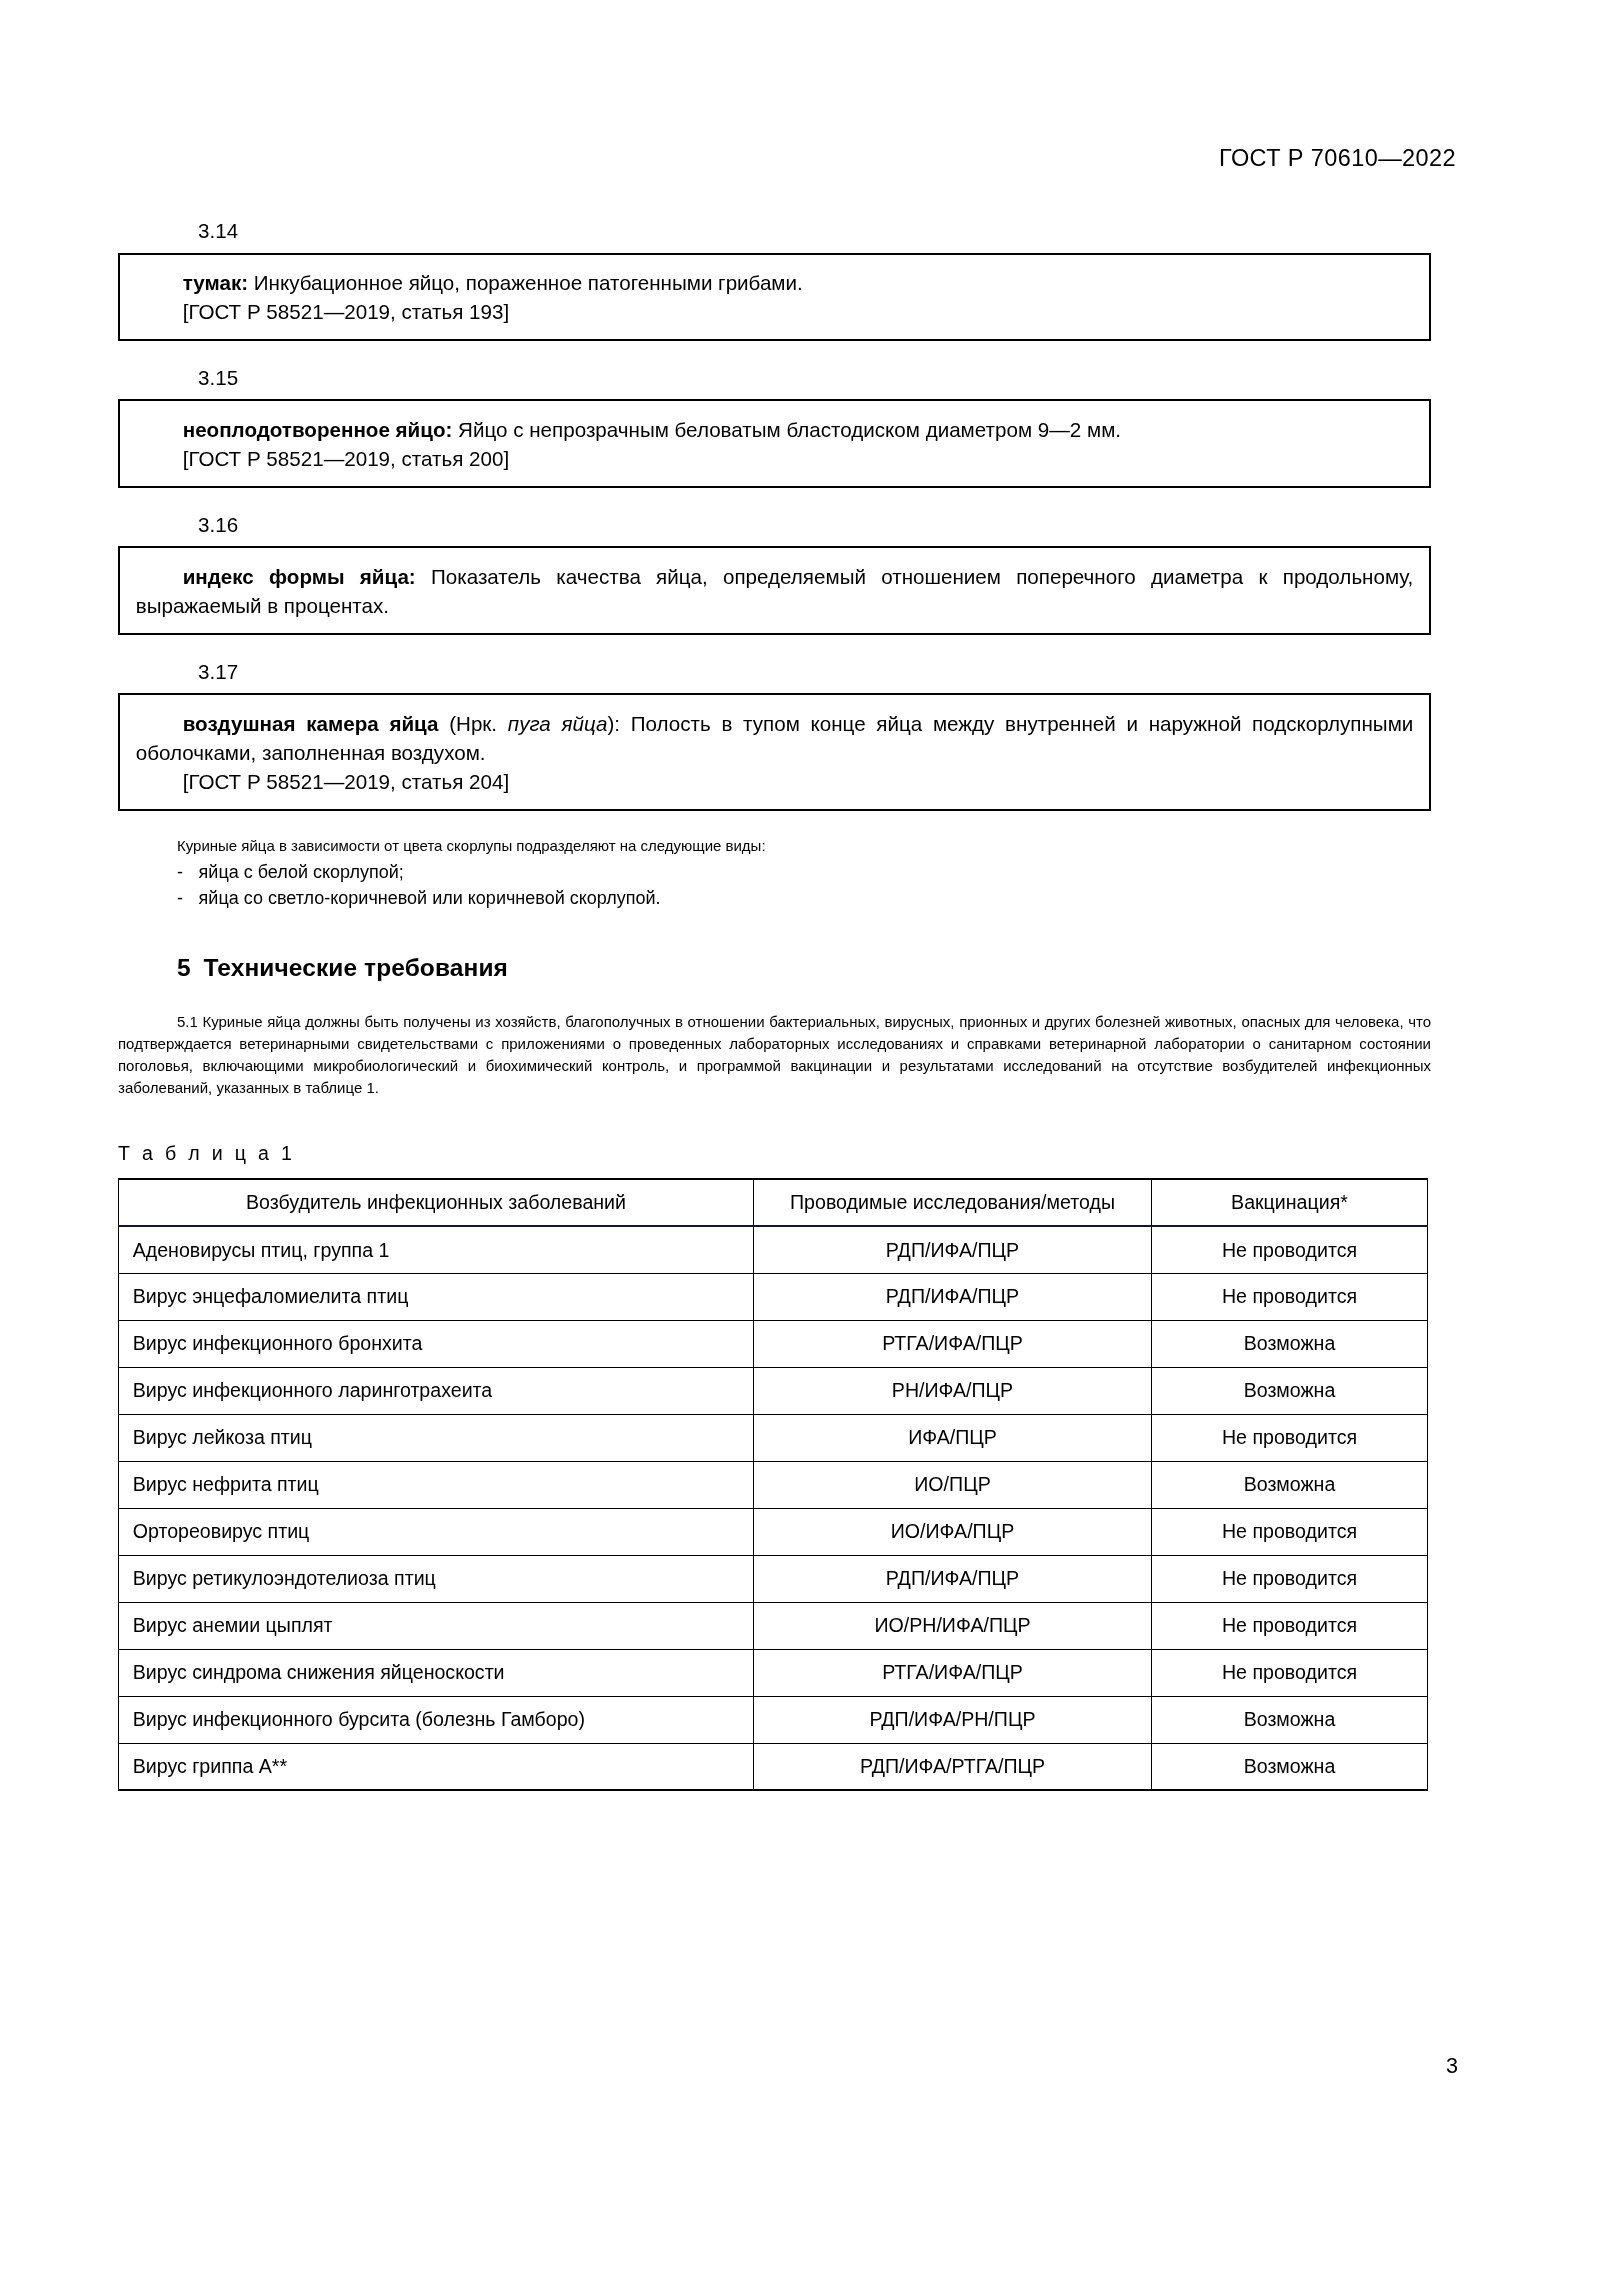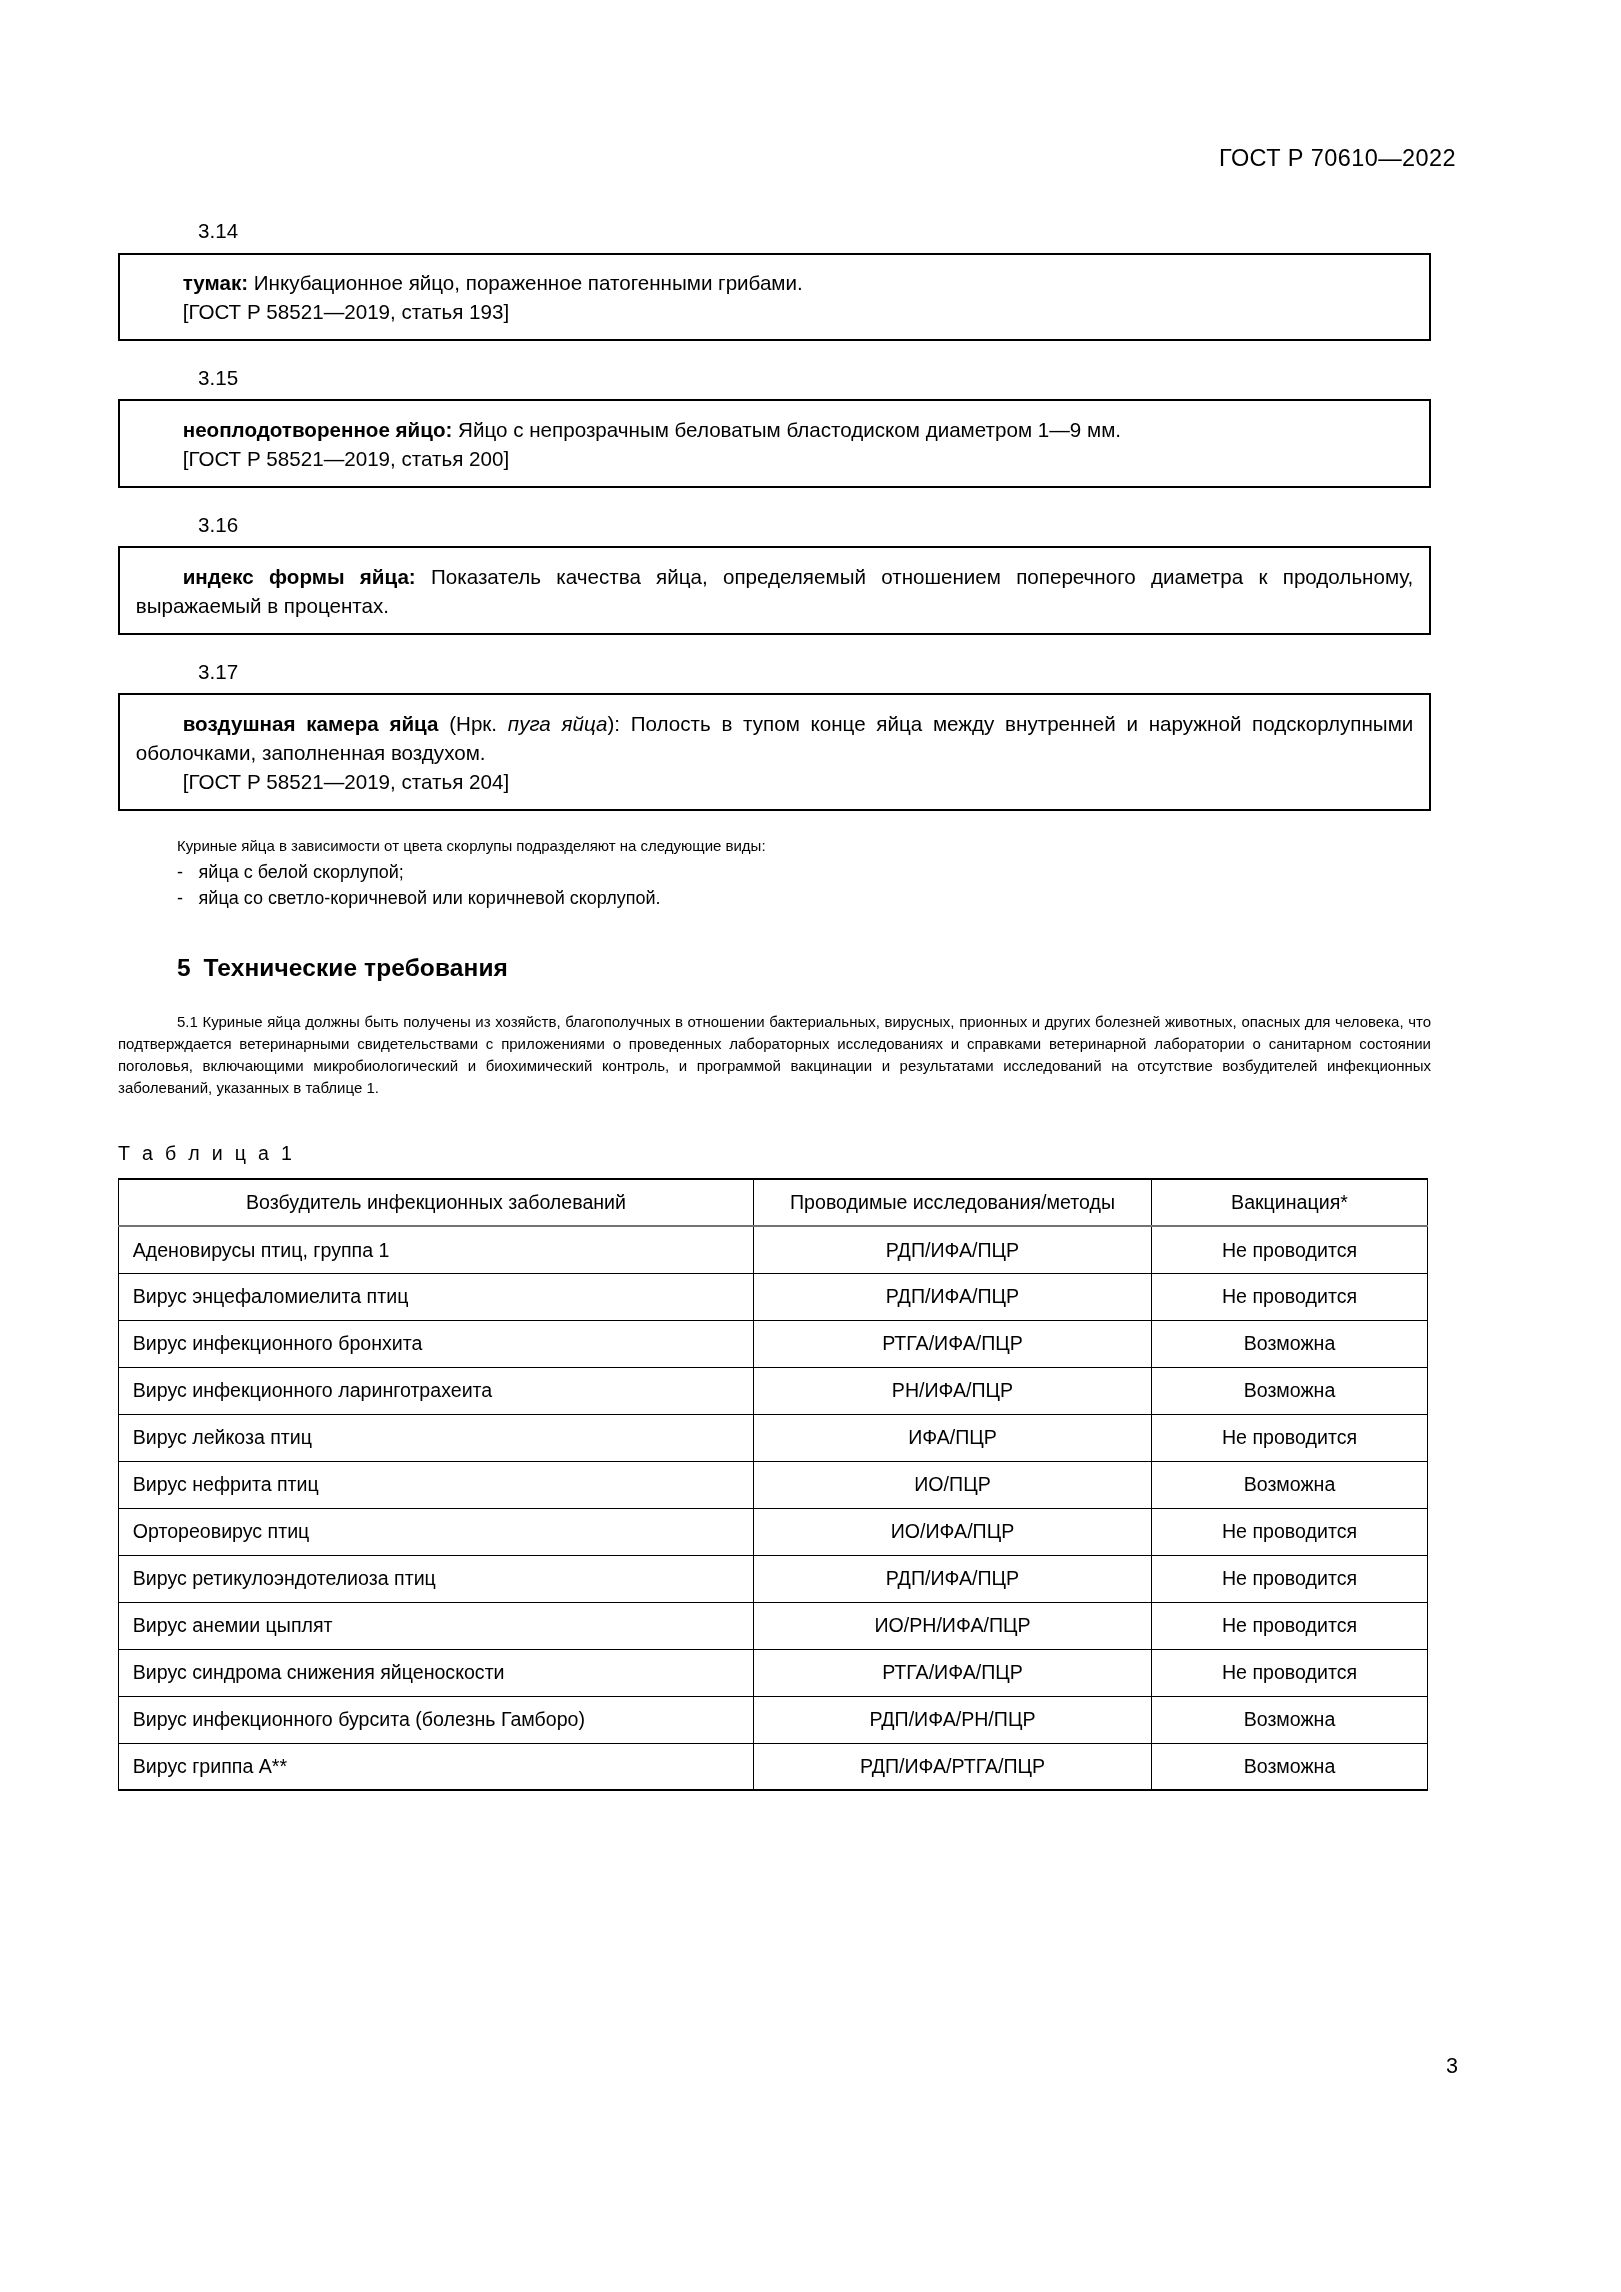--- a/index.html
+++ b/index.html
@@ -131,21 +131,21 @@
     font-size: 19.6px;
     font-weight: normal;
     height: 47px;
     box-sizing: border-box;
     padding: 0 13.7px;
     vertical-align: middle;
   }
   table.gost-table thead th {
     text-align: center;
     border-top: 2.9px solid #000;
-    border-bottom: 2px solid #737373;
+    border-bottom: 2px solid #0f172a;
   }
   table.gost-table tbody tr:last-child td {
     border-bottom: 2.9px solid #000;
   }
   table.gost-table td.c-name {
     text-align: left;
   }
   table.gost-table td.c-method,
   table.gost-table td.c-vacc {
     text-align: center;
@@ -177,21 +177,21 @@
         <span class="def-term">тумак:</span>
         <span>Инкубационное яйцо, пораженное патогенными грибами.</span>
       </p>
       <p class="def-line ref">[ГОСТ Р 58521—2019, статья 193]</p>
     </div>
 
     <div class="clause-num">3.15</div>
     <div class="def-box">
       <p class="def-line first">
         <span class="def-term">неоплодотворенное яйцо:</span>
-        <span>Яйцо с непрозрачным беловатым бластодиском диаметром 1—9 мм.</span>
+        <span>Яйцо с непрозрачным беловатым бластодиском диаметром 9—2 мм.</span>
       </p>
       <p class="def-line ref">[ГОСТ Р 58521—2019, статья 200]</p>
     </div>
 
     <div class="clause-num">3.16</div>
     <div class="def-box">
       <p class="def-line first">
         <span class="def-term">индекс формы яйца:</span>
         <span>Показатель качества яйца, определяемый отношением поперечного диаметра к продольному, выражаемый в процентах.</span>
       </p>

